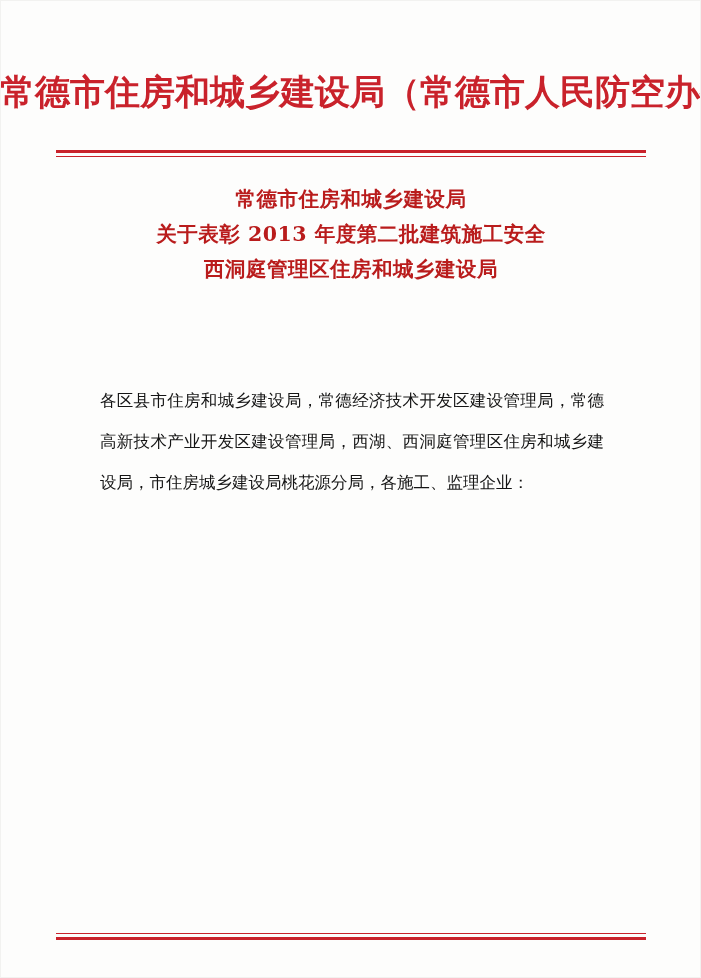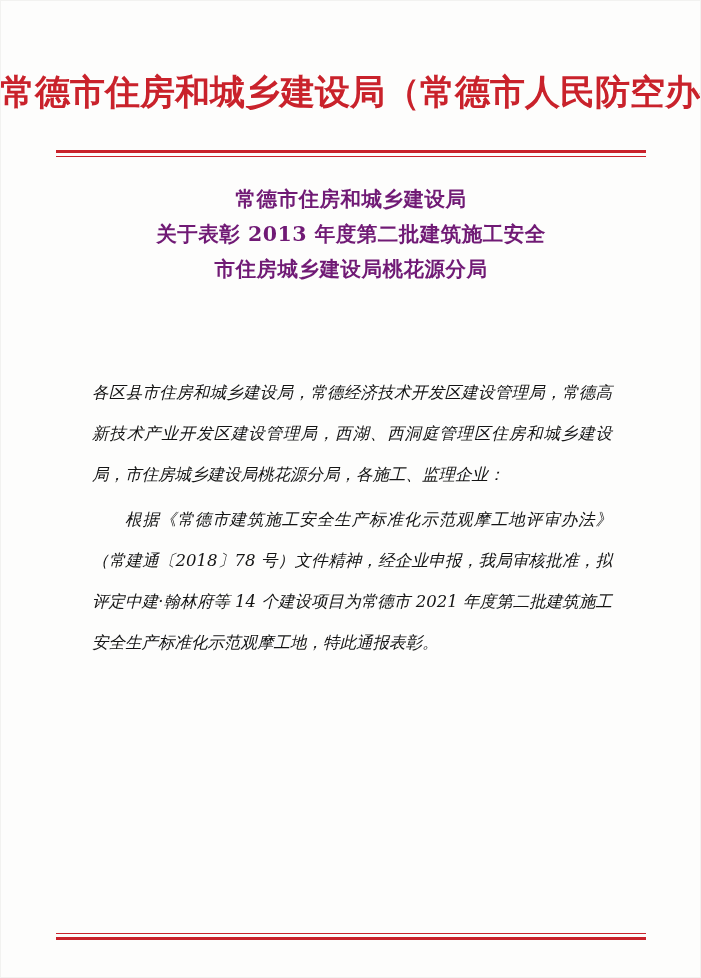--- a/index.html
+++ b/index.html
@@ -56,21 +56,21 @@
     margin-top: 3px;
   }
 
   
   .doc-heading {
     position: absolute;
     top: 182px;
     left: 56px;
     width: 590px;
     text-align: center;
-    color: #701a75;
+    color: #b91c1c;
     font-weight: bold;
     font-size: 20.5px;
     line-height: 35px;
     letter-spacing: 0.5px;
   }
   .doc-heading div {
     white-space: nowrap;
   }
 
   
@@ -79,23 +79,22 @@
     top: 368px;
     left: 88px;
     width: 528px;
     color: #141414;
     font-size: 16.5px;
     line-height: 41px;
     text-align: justify;
     text-justify: inter-ideograph;
   }
   .para {
-    margin: 4px;
+    margin: 12px;
     text-indent: 0;
-    font-style: italic;
   }
   .para.indent {
     text-indent: 33px;
   }
 
   
   .bottom-rule-wrap {
     position: absolute;
     bottom: 38px;
     left: 56px;
@@ -132,26 +131,25 @@
   </div>
 
   <div class="rule-wrap">
     <div class="rule-thick"></div>
     <div class="rule-thin"></div>
   </div>
 
   <div class="doc-heading">
     <div>常德市住房和城乡建设局</div>
     <div>关于表彰 2013 年度第二批建筑施工安全</div>
-    <div>市住房城乡建设局桃花源分局</div>
+    <div>西洞庭管理区住房和城乡建设局</div>
   </div>
 
   <div class="body-text">
     <p class="para">各区县市住房和城乡建设局，常德经济技术开发区建设管理局，常德高新技术产业开发区建设管理局，西湖、西洞庭管理区住房和城乡建设局，市住房城乡建设局桃花源分局，各施工、监理企业：</p>
-    <p class="para indent">根据《常德市建筑施工安全生产标准化示范观摩工地评审办法》（常建通〔2018〕78 号）文件精神，经企业申报，我局审核批准，拟评定中建·翰林府等 14 个建设项目为常德市 2021 年度第二批建筑施工安全生产标准化示范观摩工地，特此通报表彰。</p>
   </div>
 
   <div class="bottom-rule-wrap">
     <div class="bottom-rule-thin"></div>
     <div class="bottom-rule-thick"></div>
   </div>
 
 </div>
 
 </body></html>

